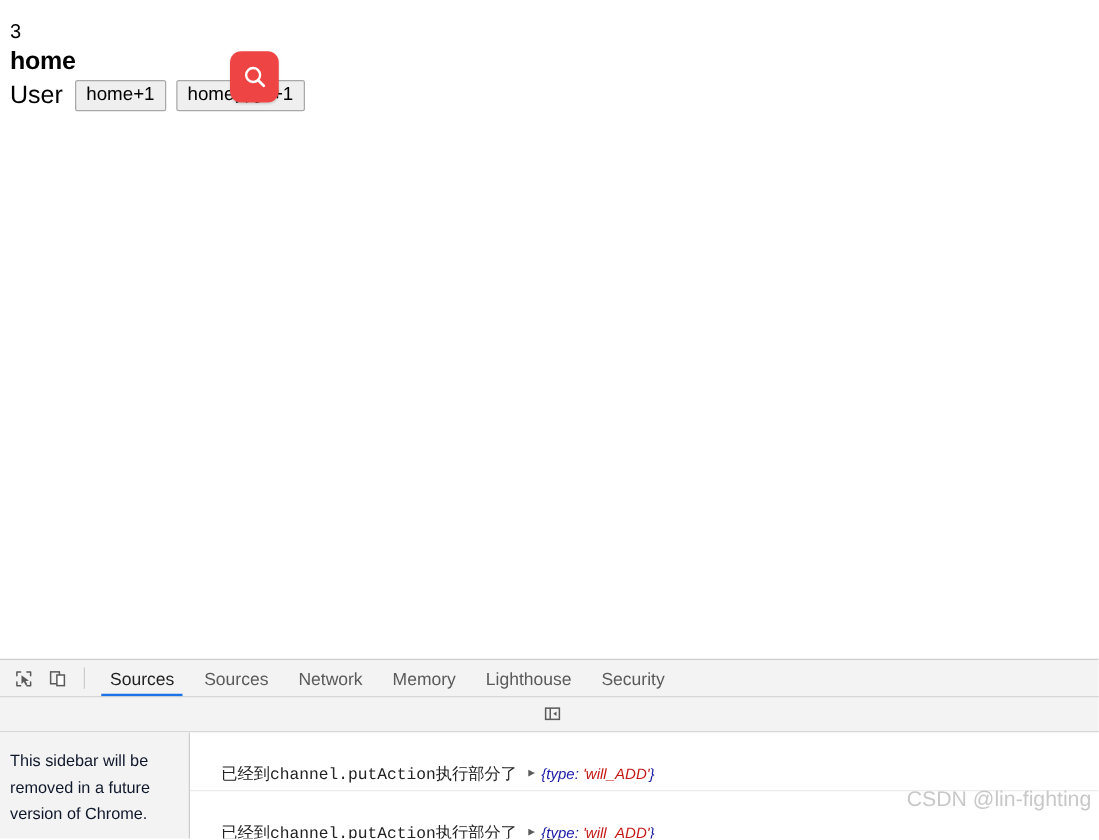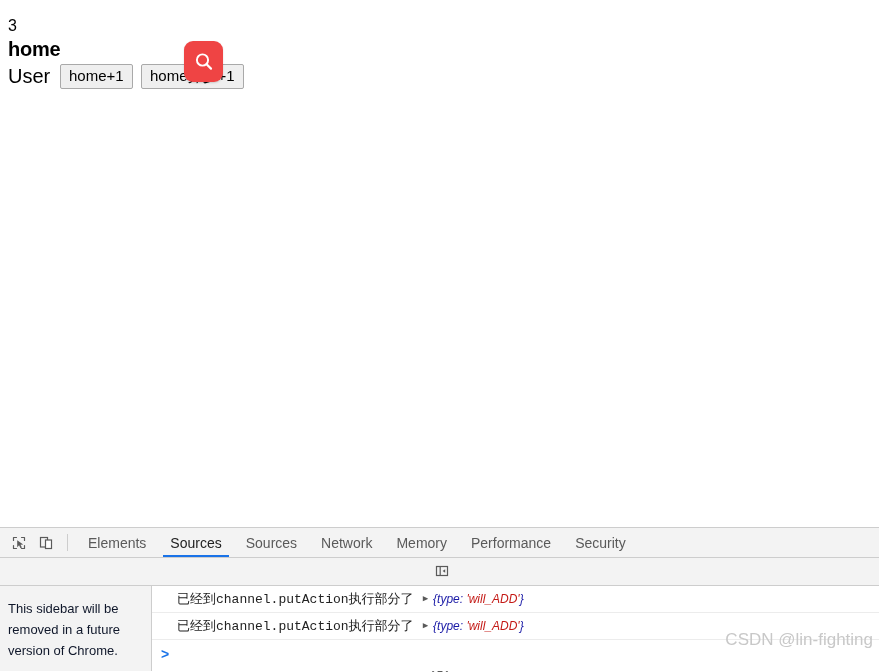--- a/index.html
+++ b/index.html
@@ -227,20 +227,21 @@
     display: flex;
     align-items: center;
     height: 27px;
     border-bottom: 1px solid #ececec;
     padding-left: 25px;
     box-sizing: border-box;
     white-space: nowrap;
     font-family: "Liberation Mono", monospace;
     font-size: 13px;
     color: #222222;
+    margin-top: 20px;
   }
   .msg-text {
     font-family: "Liberation Mono", monospace;
     font-size: 13px;
     color: #222222;
   }
   .obj-toggle {
     margin: 0 5px 0 9px;
     font-size: 9px;
     color: #5a5a5a;
@@ -320,26 +321,25 @@
 
     <div class="dt-icon-btn">
       <svg width="16" height="16" viewBox="0 0 16 16" aria-hidden="true">
         <rect x="2.5" y="2.5" width="7" height="9.5" fill="none" stroke="#5a5a5a" stroke-width="1.2"></rect>
         <rect x="7.5" y="5" width="6" height="8.5" fill="#ffffff" stroke="#5a5a5a" stroke-width="1.2"></rect>
       </svg>
     </div>
 
     <div class="dt-vsep"></div>
 
-    <div class="dt-tab">Elements</div>
     <div class="dt-tab active">Sources</div>
     <div class="dt-tab">Sources</div>
     <div class="dt-tab">Network</div>
     <div class="dt-tab">Memory</div>
-    <div class="dt-tab">Performance</div>
+    <div class="dt-tab">Lighthouse</div>
     <div class="dt-tab">Security</div>
   </div>
 
   <div id="dt-filterbar">
 
     <div class="dt-icon-btn" style="margin-left:5px">
       <svg width="16" height="16" viewBox="0 0 16 16" aria-hidden="true">
         <rect x="2.5" y="3.5" width="11" height="9" fill="none" stroke="#5a5a5a" stroke-width="1.2"></rect>
         <line x1="6.2" y1="3.5" x2="6.2" y2="12.5" stroke="#5a5a5a" stroke-width="1.2"></line>
         <path d="M11.2 6.2 L8.6 8 L11.2 9.8 Z" fill="#5a5a5a"></path>

